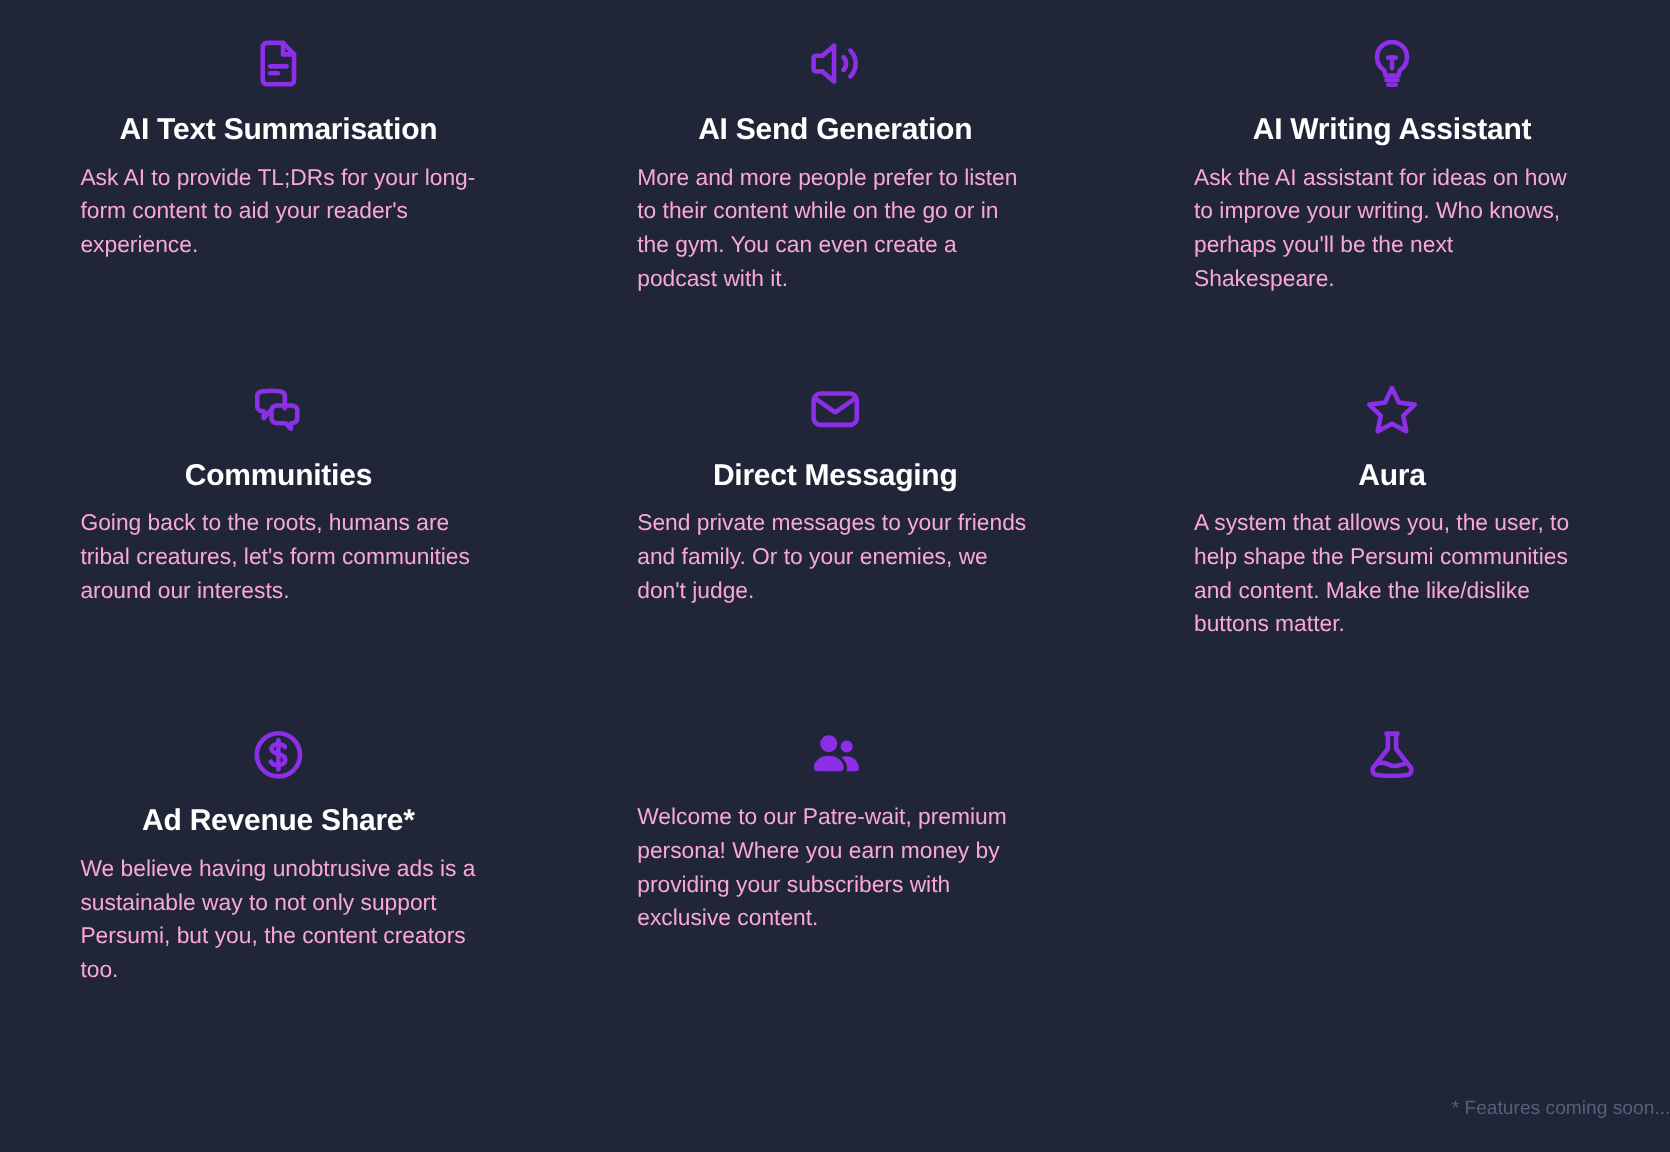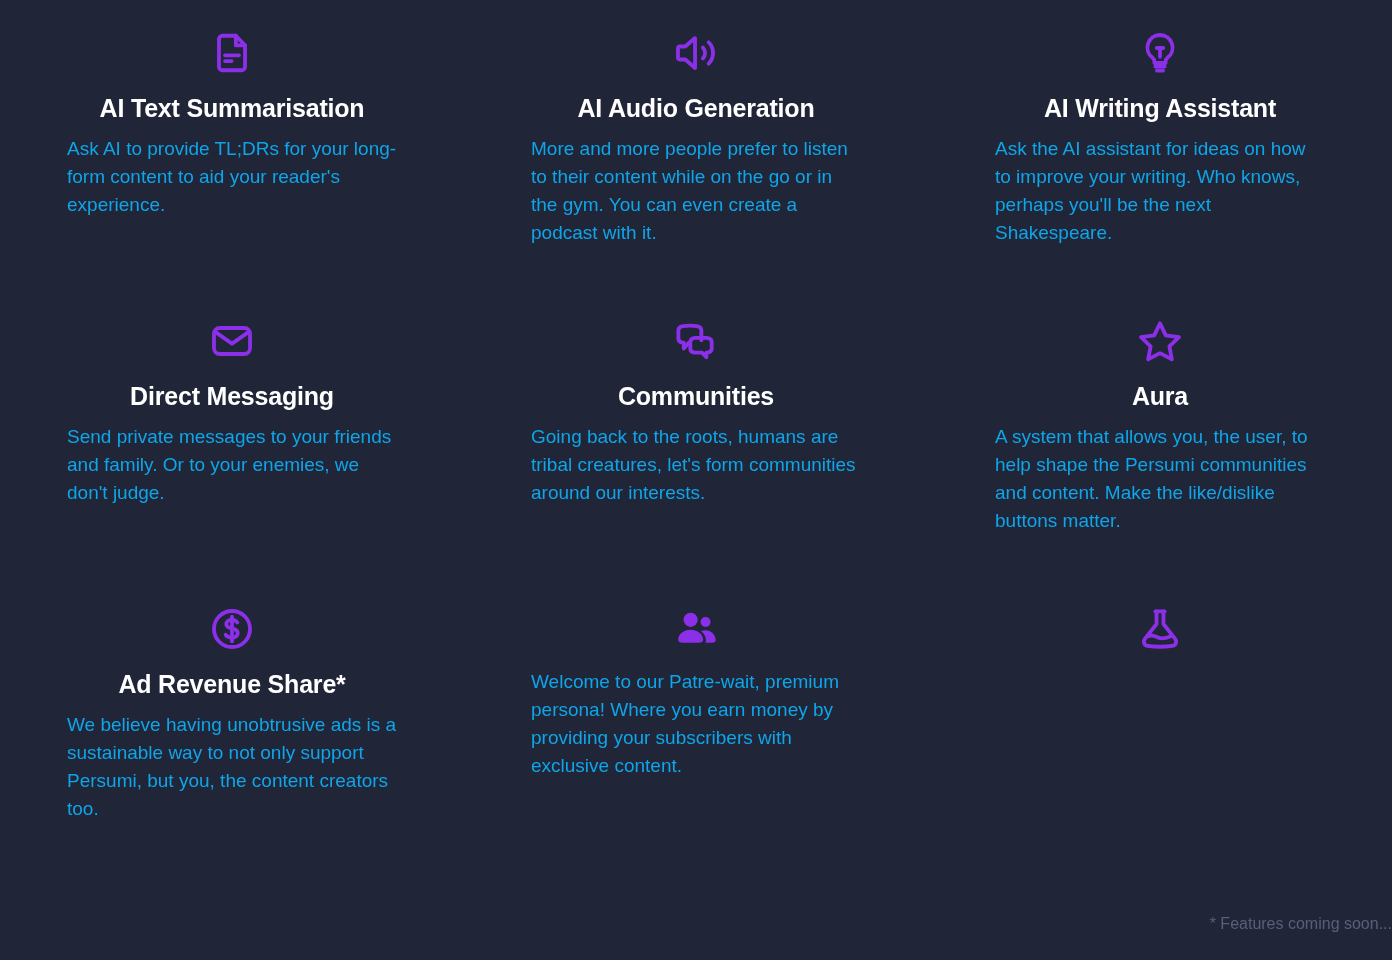--- a/index.html
+++ b/index.html
@@ -67,21 +67,21 @@
     line-height: 32px;
     color: #ffffff;
     font-weight: 600;
     letter-spacing: -0.2px;
     margin-bottom: 11px;
   }
 
   .feature-desc {
     font-size: 19px;
     line-height: 28px;
-    color: #0ea5e9;
+    color: #f9a8d4;
     font-weight: 400;
     max-width: 330px;
   }
 
   .features-footnote {
     margin-top: auto;
     width: 100%;
     text-align: right;
     font-size: 16px;
     line-height: 24px;
@@ -110,58 +110,58 @@
     </div>
 
     <div class="feature-card">
       <div class="feature-icon">
         <svg viewBox="0 0 24 24">
           <path d="M11.5 4.2 6.4 8.6H3.6a1 1 0 0 0-1 1v4.8a1 1 0 0 0 1 1h2.8l5.1 4.4z"></path>
           <path d="M15.6 9.2a4 4 0 0 1 0 5.6"></path>
           <path d="M18.6 6.4a8 8 0 0 1 0 11.2"></path>
         </svg>
       </div>
-      <div class="feature-title">AI Audio Generation</div>
+      <div class="feature-title">AI Send Generation</div>
       <div class="feature-desc">More and more people prefer to listen to their content while on the go or in the gym. You can even create a podcast with it.</div>
     </div>
 
     <div class="feature-card">
       <div class="feature-icon">
         <svg viewBox="0 0 24 24">
           <path d="M12 2.6a6.6 6.6 0 0 0-3.9 11.9c.6.5 1 1.2 1 2v.7h5.8v-.7c0-.8.4-1.5 1-2A6.6 6.6 0 0 0 12 2.6z"></path>
           <path d="M9.6 19.1h4.8"></path>
           <path d="M10.4 21.2h3.2"></path>
           <path d="M12 9.4v4.6"></path>
           <path d="M10.3 9.4h3.4"></path>
         </svg>
       </div>
       <div class="feature-title">AI Writing Assistant</div>
       <div class="feature-desc">Ask the AI assistant for ideas on how to improve your writing. Who knows, perhaps you'll be the next Shakespeare.</div>
     </div>
 
     <div class="feature-card">
       <div class="feature-icon">
         <svg viewBox="0 0 24 24">
+          <path d="M14.8 11.6V6.4c0-1.3-.9-2-2.4-2.2a34 34 0 0 0-7.2 0C3.7 4.4 2.8 5.1 2.8 6.4v4.3c0 1.3.9 2 2.4 2.2h.4v3l2.6-3"></path>
+          <path d="M11.4 10.4h6.4c1.5.2 2.4.9 2.4 2.2v3.3c0 1.3-.9 2-2.4 2.2h-.4v2.4l-2.2-2.4h-3.8c-1.5-.2-2.4-.9-2.4-2.2v-3.3c0-1.3.9-2 2.4-2.2z"></path>
+        </svg>
+      </div>
+      <div class="feature-title">Communities</div>
+      <div class="feature-desc">Going back to the roots, humans are tribal creatures, let's form communities around our interests.</div>
+    </div>
+
+    <div class="feature-card">
+      <div class="feature-icon">
+        <svg viewBox="0 0 24 24">
           <rect x="2.6" y="5.2" width="18.8" height="13.6" rx="3"></rect>
           <path d="M3.4 7.4 12 13.4l8.6-6"></path>
         </svg>
       </div>
       <div class="feature-title">Direct Messaging</div>
       <div class="feature-desc">Send private messages to your friends and family. Or to your enemies, we don't judge.</div>
-    </div>
-
-    <div class="feature-card">
-      <div class="feature-icon">
-        <svg viewBox="0 0 24 24">
-          <path d="M14.8 11.6V6.4c0-1.3-.9-2-2.4-2.2a34 34 0 0 0-7.2 0C3.7 4.4 2.8 5.1 2.8 6.4v4.3c0 1.3.9 2 2.4 2.2h.4v3l2.6-3"></path>
-          <path d="M11.4 10.4h6.4c1.5.2 2.4.9 2.4 2.2v3.3c0 1.3-.9 2-2.4 2.2h-.4v2.4l-2.2-2.4h-3.8c-1.5-.2-2.4-.9-2.4-2.2v-3.3c0-1.3.9-2 2.4-2.2z"></path>
-        </svg>
-      </div>
-      <div class="feature-title">Communities</div>
-      <div class="feature-desc">Going back to the roots, humans are tribal creatures, let's form communities around our interests.</div>
     </div>
 
     <div class="feature-card">
       <div class="feature-icon">
         <svg viewBox="0 0 24 24">
           <path d="M12 2.8 15 9.1l6.9.9-5 4.8 1.3 6.8-6.2-3.3-6.2 3.3L7.1 14.8l-5-4.8L9 9.1z"></path>
         </svg>
       </div>
       <div class="feature-title">Aura</div>
       <div class="feature-desc">A system that allows you, the user, to help shape the Persumi communities and content. Make the like/dislike buttons matter.</div>

